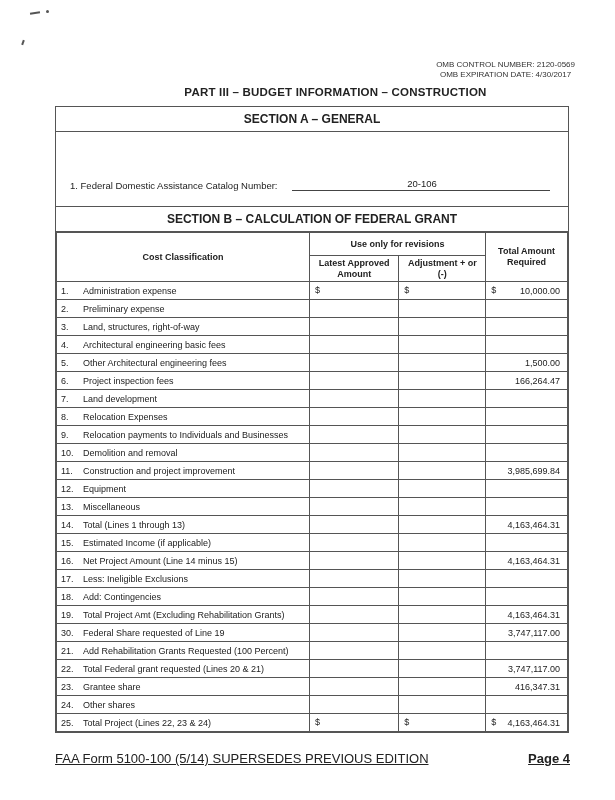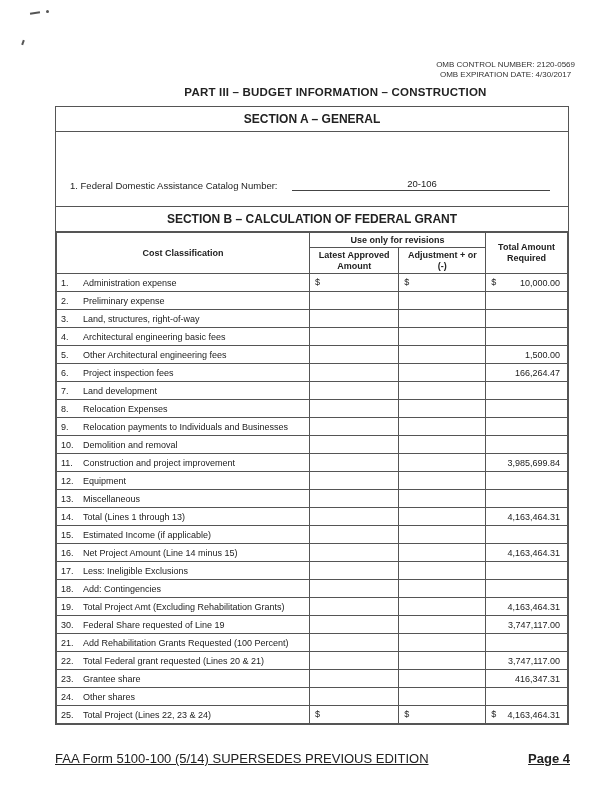--- a/index.html
+++ b/index.html
@@ -45,21 +45,21 @@
     padding:0 4px 1px 6px;margin-right:8px;min-height:11px;text-align:center;
   }
 
   table.grant{width:100%;border-collapse:collapse;font-size:9px;table-layout:fixed;}
   table.grant th, table.grant td{
     border:1px solid #555;box-sizing:border-box;
     padding:1px 4px;vertical-align:middle;
   }
   table.grant th{font-weight:bold;text-align:center;line-height:11px;}
   col.c1{width:49.5%;} col.c2{width:17.5%;} col.c3{width:17%;} col.c4{width:16%;}
-  th.group{height:15px;}
+  th.group{height:23px;}
   th.sub{height:26px;}
   th.span2{height:auto;}
   td{height:18px;}
   td.cc{text-align:left;white-space:nowrap;overflow:hidden;}
   td.cc .num{display:inline-block;width:22px;}
   td.money{position:relative;}
   td.money .ds{position:absolute;left:5px;top:3px;}
   td.money .amt{display:block;text-align:right;padding-right:3px;}
 
   .footer{

